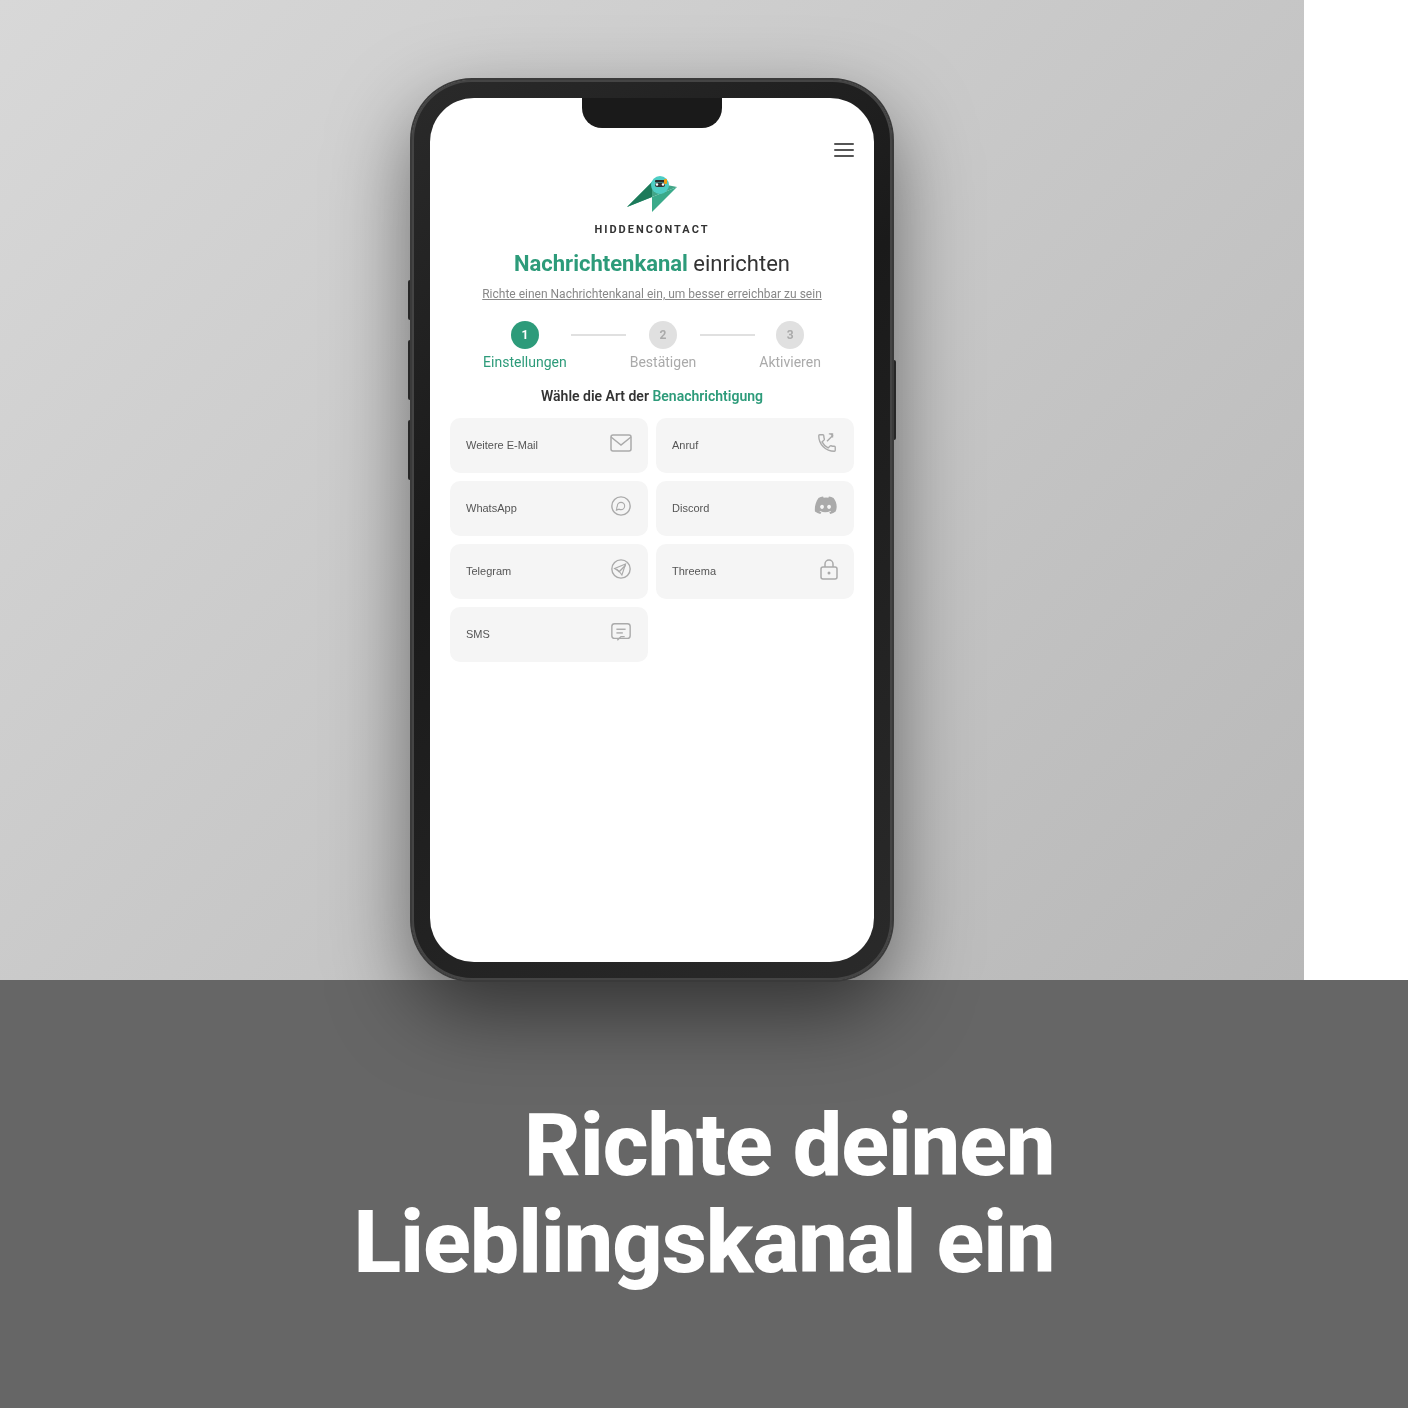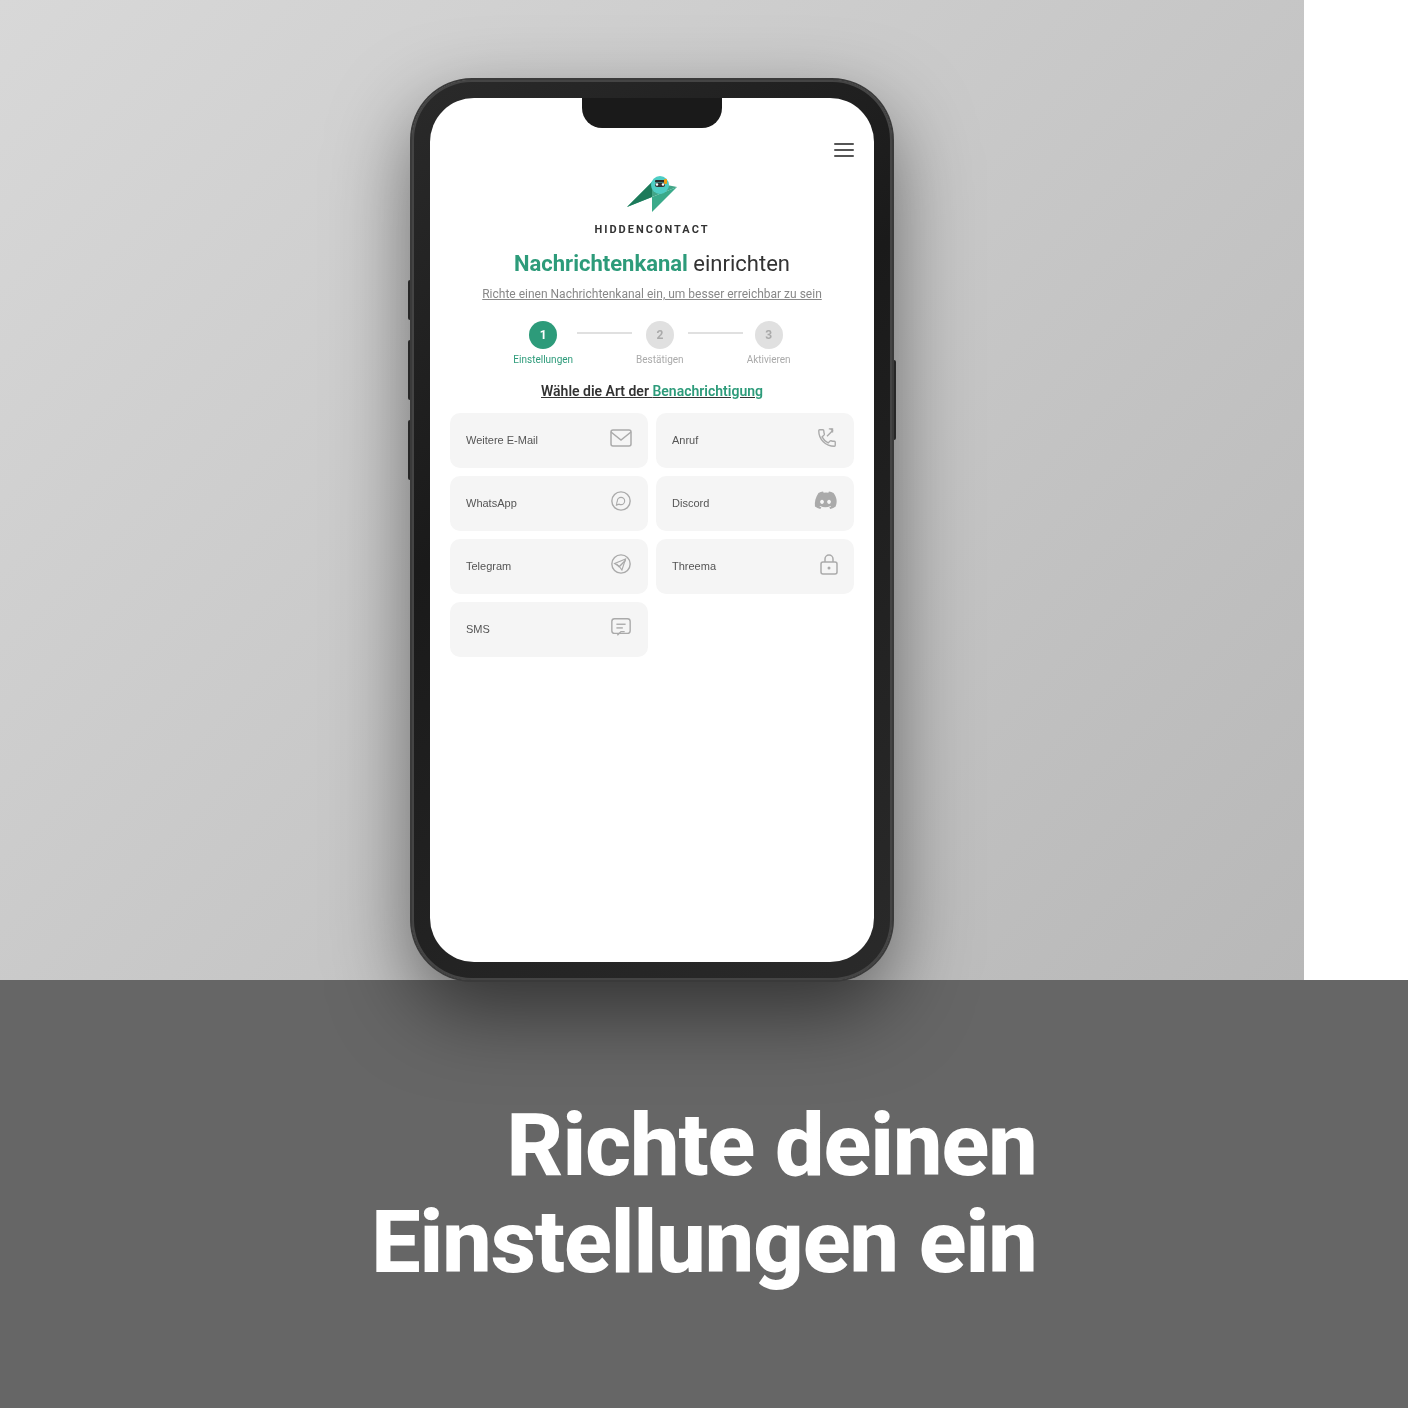--- a/index.html
+++ b/index.html
@@ -226,21 +226,21 @@
       background: #2d9b7a;
       color: #fff;
     }
 
     .step-circle.inactive {
       background: #e0e0e0;
       color: #aaa;
     }
 
     .step-label {
-      font-size: 10px;
+      font-size: 14px;
       color: #2d9b7a;
     }
 
     .step-label.inactive {
       color: #aaa;
     }
 
     .step-line {
       width: 55px;
       height: 2px;
@@ -250,21 +250,20 @@
       margin-right: 4px;
     }
 
     
     .channel-header {
       text-align: center;
       font-size: 14px;
       font-weight: 600;
       color: #333;
       margin-bottom: 14px;
-      text-decoration: underline;
     }
 
     .channel-header .accent {
       color: #2d9b7a;
     }
 
     
     .channel-grid {
       display: grid;
       grid-template-columns: 1fr 1fr;
@@ -443,15 +442,15 @@
 
         </div>
       </div>
     </div>
   </div>
 </div>
 
 <div class="bottom-section">
   <div class="bottom-text">
     <span>Richte deinen</span><br>
-    <span>Einstellungen ein</span>
+    <span>Lieblingskanal ein</span>
   </div>
 </div>
 
 </body></html>

